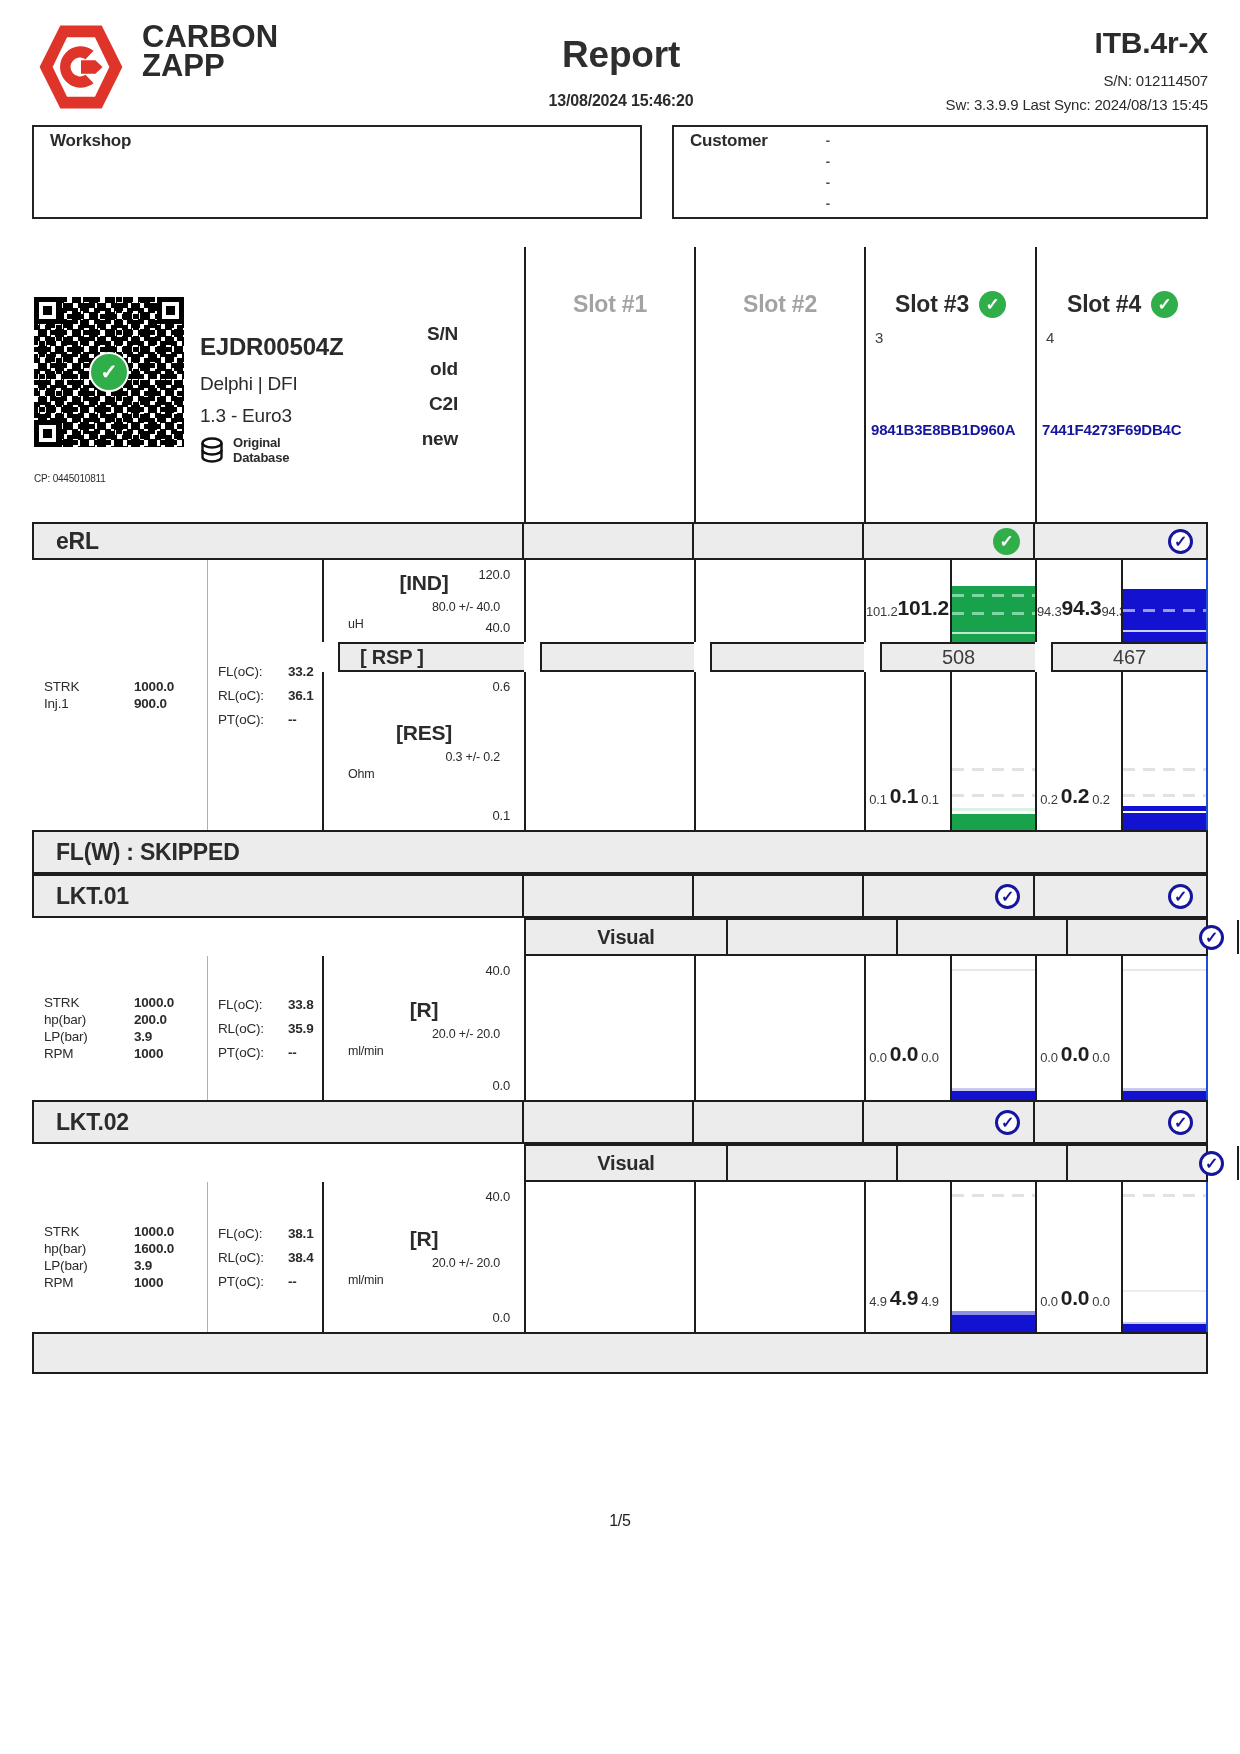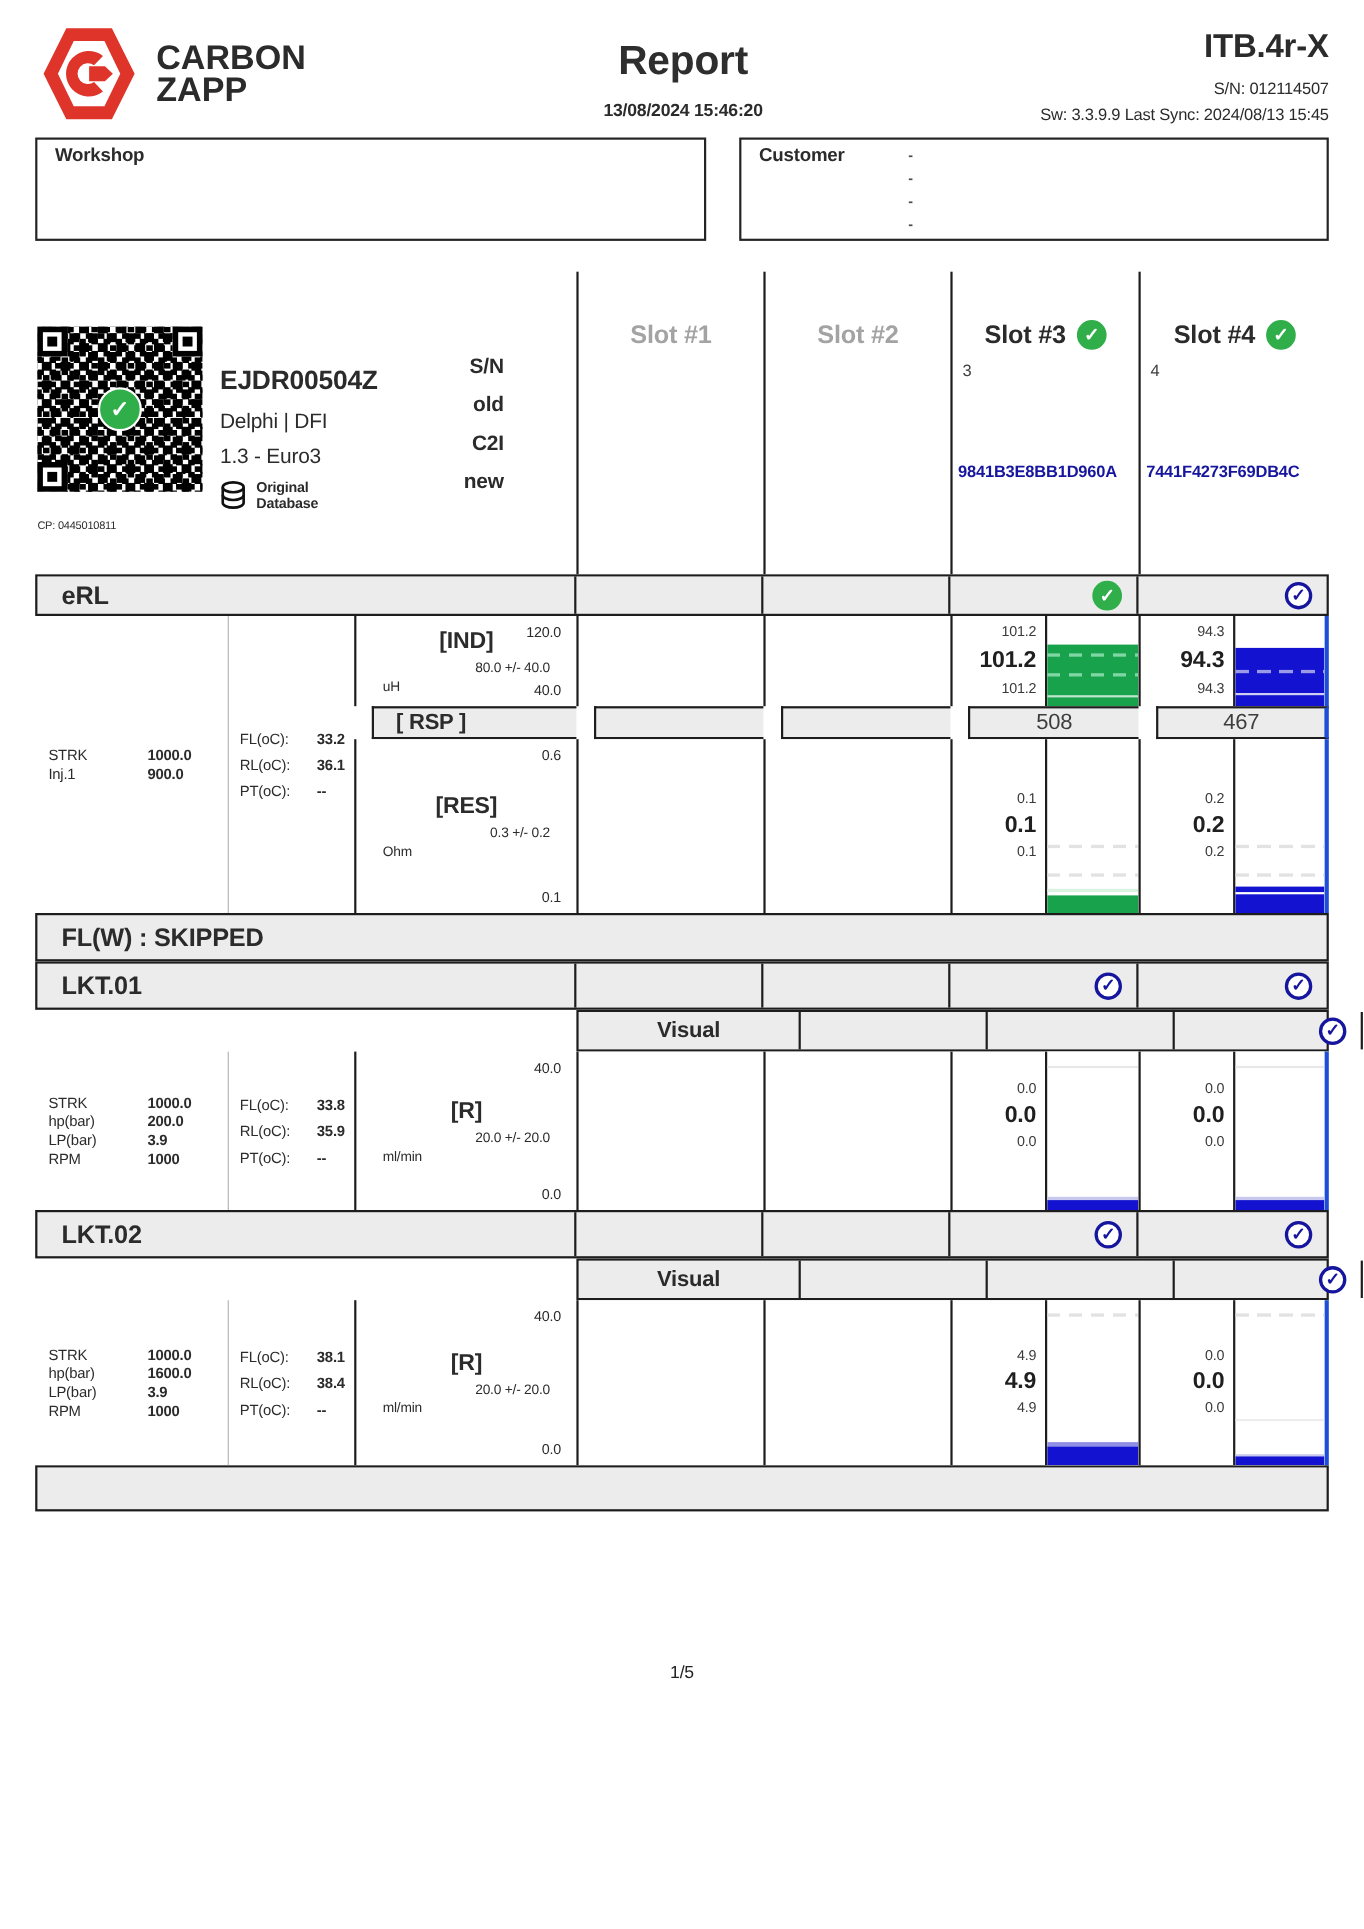--- a/index.html
+++ b/index.html
@@ -1,21 +1,21 @@
 <!DOCTYPE html>
 <html><head>
 <meta charset="utf-8">
 <style>
   html,body{margin:0;padding:0;background:#fff;}
   .page{position:relative;width:1240px;height:1754px;background:#fff;overflow:hidden;
         font-family:"Liberation Sans",sans-serif;color:#2b2b2b;letter-spacing:-0.2px;}
 
   
   .hdr{display:flex;align-items:flex-start;padding:22px 32px 0 34px;box-sizing:border-box;}
-  .brand{display:flex;align-items:center;width:330px;}
+  .brand{display:flex;align-items:flex-start;width:330px;}
   .brand-txt{margin-left:14px;font-size:31px;font-weight:bold;line-height:0.95;color:#2b2b2b;letter-spacing:0;}
   .hdr-c{flex:1;text-align:center;margin-top:12px;}
   .r-title{font-size:37px;font-weight:bold;color:#2e2e2e;}
   .r-date{font-size:16px;font-weight:bold;margin-top:16px;}
   .hdr-r{width:330px;text-align:right;margin-top:4px;}
   .dev{font-size:30px;font-weight:bold;}
   .dev-sn{font-size:15px;margin-top:12px;}
   .dev-sync{font-size:15px;margin-top:7px;}
 
   
@@ -24,21 +24,21 @@
        font-size:17px;font-weight:bold;display:flex;gap:58px;}
   .box.workshop{width:610px;}
   .box.customer{width:536px;}
   .dashcol{display:flex;flex-direction:column;justify-content:space-between;
            font-size:13px;color:#4a4a4a;font-weight:bold;padding:2px 0;}
 
   
   .tbl{margin:28px 32px 0;width:1176px;}
   .cell{box-sizing:border-box;position:relative;background:#fff;}
   .bl2{border-left:2px solid #1d1d1d;}
-  .br2{border-right:4px solid #1d4ed8;}
+  .br2{border-right:2px solid #1d4ed8;}
   .blthin{border-left:1px solid #b0b0b0;}
   .gray{background:#ececec;}
   .bt{border-top:2px solid #1d1d1d;margin-left:16px;}
   .bb{border-bottom:2px solid #1d1d1d;}
 
   .sec7{display:grid;grid-template-columns:175px 115px 202px 170px 170px 171px 173px;}
   .top-grid{display:grid;grid-template-columns:492px 170px 170px 171px 173px;height:275px;}
 
   
   .ckg,.ckb{border-radius:50%;display:inline-flex;align-items:center;justify-content:center;
@@ -100,22 +100,22 @@
   .kv2{display:grid;grid-template-columns:58px auto;column-gap:12px;row-gap:9px;font-size:13.5px;}
 
   .lab{display:flex;flex-direction:column;align-items:center;justify-content:center;}
   .lab-name{font-size:21px;font-weight:bold;}
   .lab-spec{font-size:12.5px;margin-top:5px;width:152px;text-align:right;}
   .lab-unit{font-size:12.5px;margin-top:3px;width:152px;}
   .ax-t{position:absolute;top:7px;right:14px;font-size:13px;}
   .ax-b{position:absolute;bottom:7px;right:14px;font-size:13px;}
 
   .meas{display:flex;}
-  .vals{width:84px;box-sizing:border-box;display:flex;flex-direction:column;align-items:flex-end;
-        padding:6px 8px 8px 0;}
+  .vals{width:84px;box-sizing:border-box;display:flex;flex-direction:row;align-items:flex-end;
+        padding:6px 8px 22px 0;}
   .vals.fill{justify-content:space-between;}
   .vals.mid{justify-content:center;gap:3px;}
   .v-sm{font-size:13px;color:#3a3a3a;line-height:1.25;}
   .v-lg{font-size:21px;font-weight:bold;color:#1f1f1f;line-height:1.2;}
   .chart{flex:1;border-left:2px solid #1d1d1d;position:relative;overflow:hidden;background:#fff;}
   .fillbar{position:absolute;left:0;right:0;bottom:0;}
   .dl,.sl{position:absolute;left:0;right:0;}
   .dl{height:3px;}
   .sl{height:2px;}
   .dash-g{background:repeating-linear-gradient(90deg,#7fd7a4 0 12px,transparent 12px 20px);}

